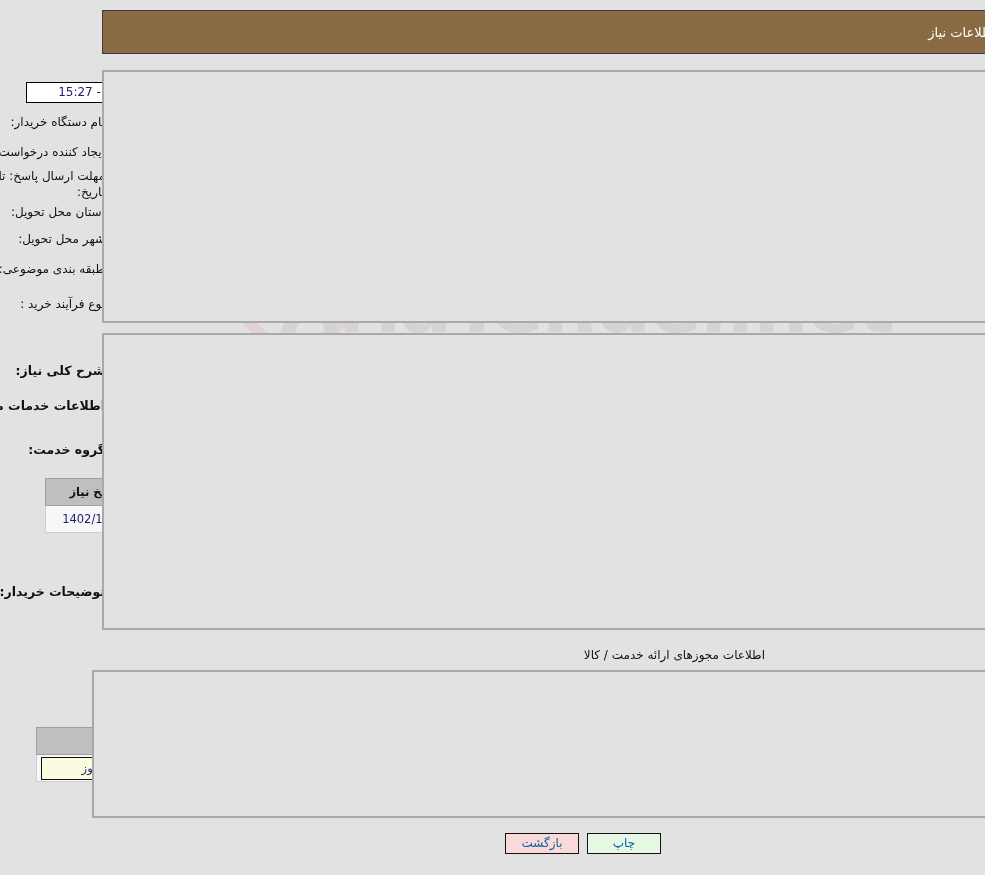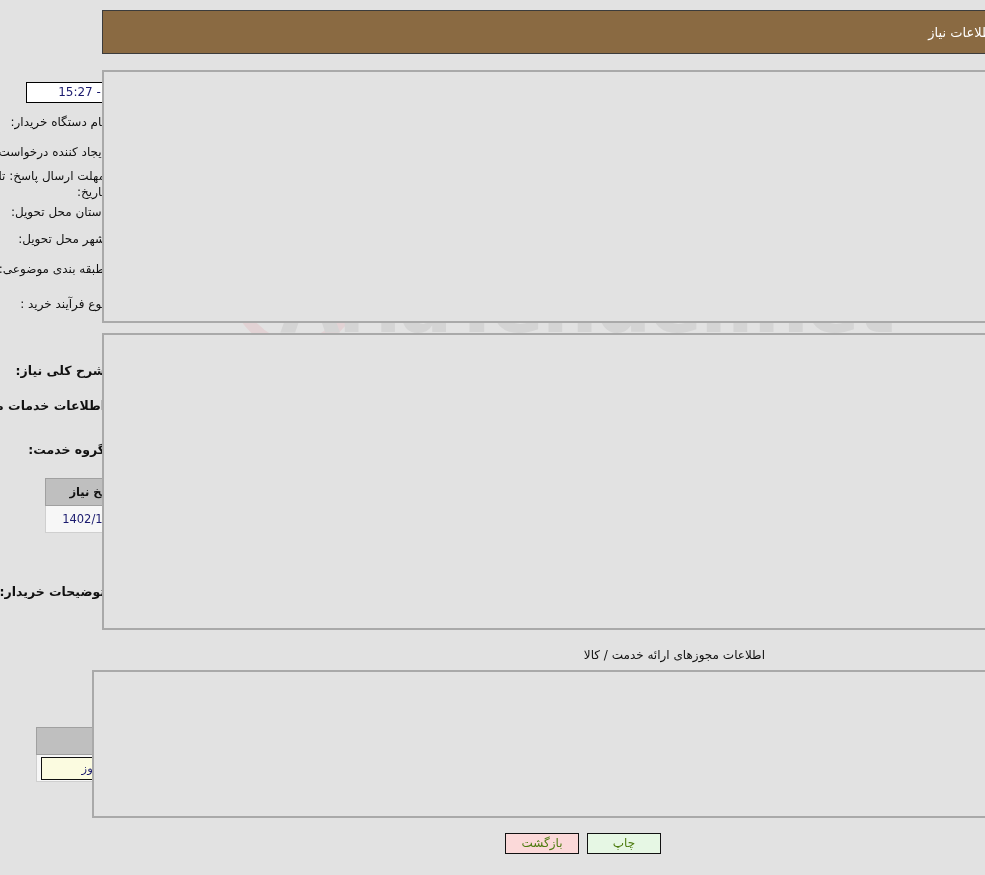--- a/index.html
+++ b/index.html
@@ -229,21 +229,21 @@
   }
 
   
   .footbtn {
     position: absolute;
     height: 21px;
     border: 1px solid #111;
     line-height: 19px;
     text-align: center;
     font-size: 12px;
-    color: #4d7c0f;
+    color: #0369a1;
     cursor: pointer;
   }
   #btn-print { left: 507px; top: 833px; width: 74px; background: #e6f7e4; }
   #btn-back  { left: 425px; top: 833px; width: 74px; background: #fbd9d9; }
 </style>
 </head>
 <body>
 
 <div class="page">
 

